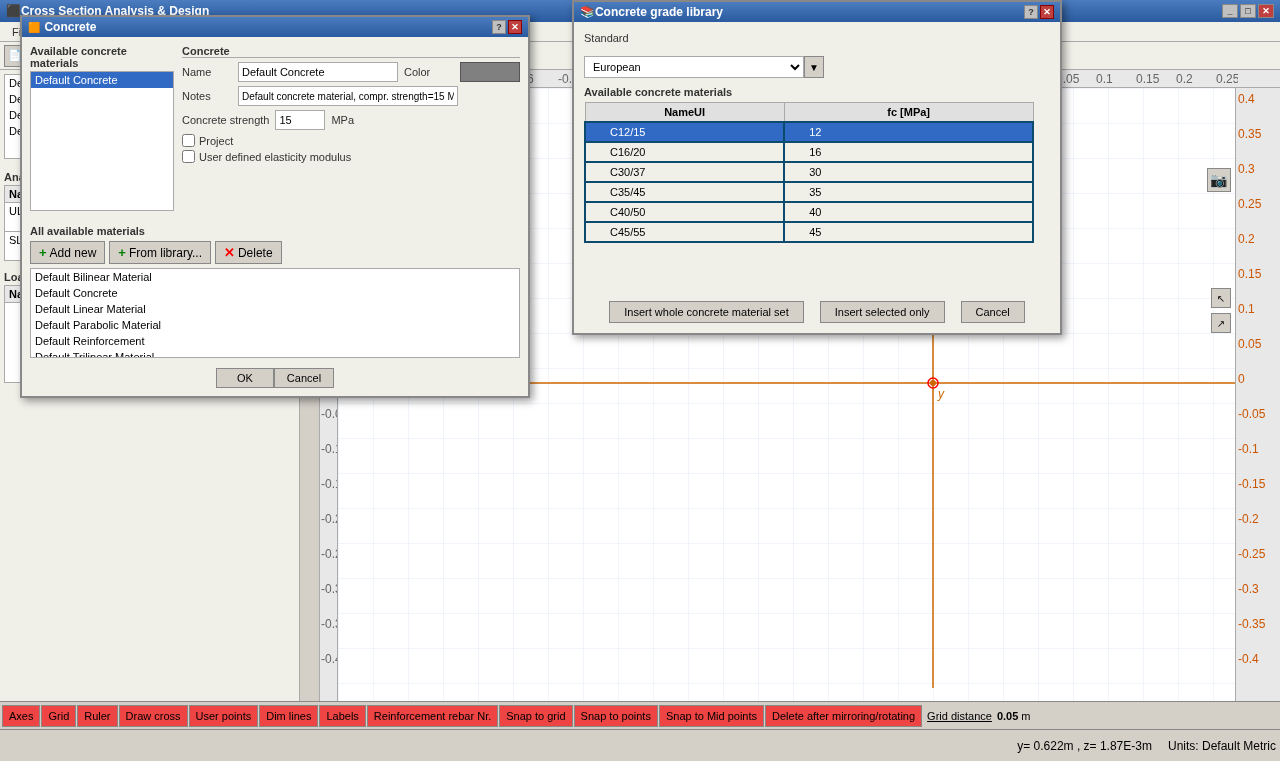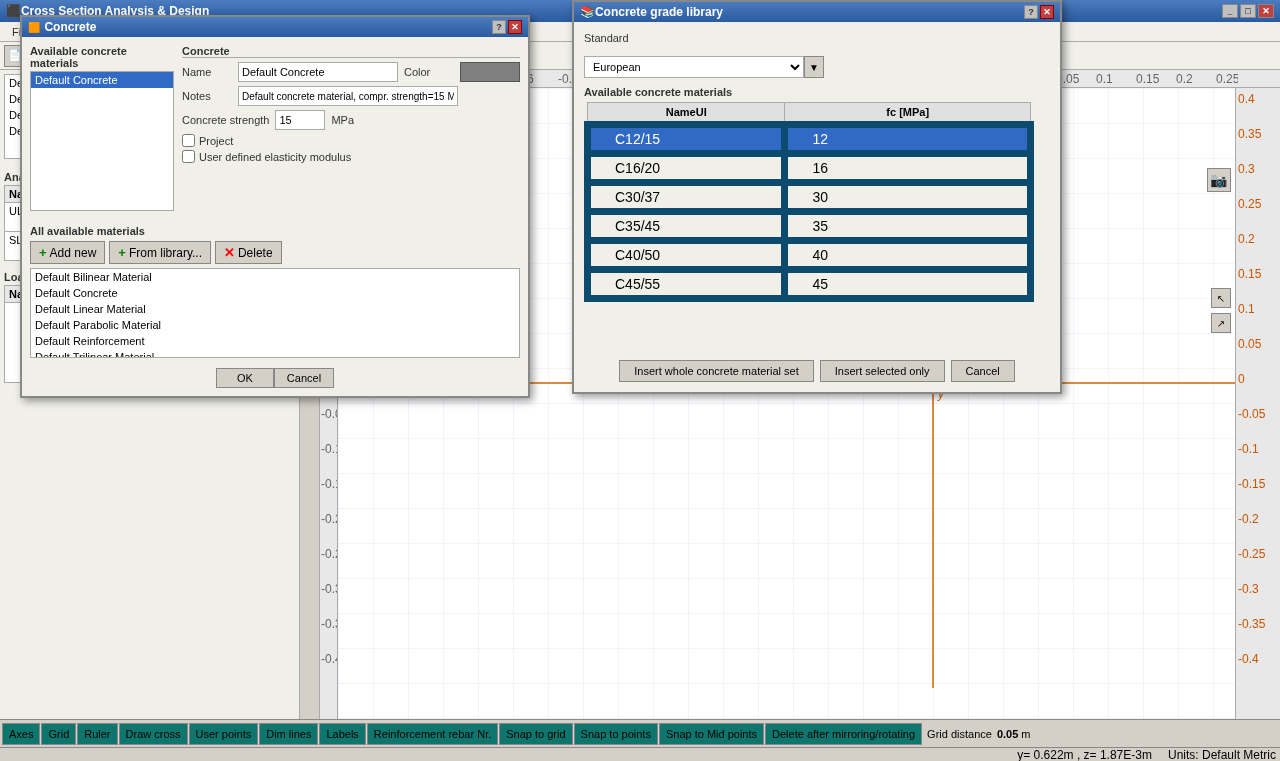--- a/index.html
+++ b/index.html
@@ -46,24 +46,24 @@
     .analysis-table th { background: #e8e8e8; border: 1px solid #aaa; padding: 2px 4px; font-size: 11px; text-align: left; }
     .analysis-table td { border: 1px solid #aaa; padding: 2px 4px; font-size: 11px; vertical-align: top; }
 
     .load-section { margin-top: 6px; }
     .load-table { width: 100%; border-collapse: collapse; border: 1px solid #aaa; background: white; }
     .load-table th { background: #e8e8e8; border: 1px solid #aaa; padding: 2px 4px; font-size: 11px; text-align: left; }
     .load-table td { border: 1px solid #aaa; padding: 2px 4px; font-size: 11px; }
 
     
     .bottom-toolbar { height: 28px; background: #d4d0c8; border-top: 1px solid #888; display: flex; align-items: center; padding: 0 2px; gap: 1px; flex-shrink: 0; }
-    .bottom-btn { padding: 2px 6px; background: #0f766e; border: 1px solid #888; font-size: 11px; cursor: pointer; height: 22px; white-space: nowrap; }
-
-    
-    .status-bar { height: 14px; background: #d4d0c8; border-top: 1px solid #888; display: flex; align-items: center; padding: 0 4px; font-size: 11px; justify-content: flex-end; }
+    .bottom-btn { padding: 2px 6px; background: #ef4444; border: 1px solid #888; font-size: 11px; cursor: pointer; height: 22px; white-space: nowrap; }
+
+    
+    .status-bar { height: 32px; background: #d4d0c8; border-top: 1px solid #888; display: flex; align-items: center; padding: 0 4px; font-size: 11px; justify-content: flex-end; }
 
     
     .dialog-overlay { position: absolute; top: 0; left: 0; right: 0; bottom: 0; z-index: 100; pointer-events: none; }
     
     .dialog {
       position: absolute;
       background: #f0f0e8;
       border: 2px solid #888;
       box-shadow: 3px 3px 8px rgba(0,0,0,0.4);
       pointer-events: all;
@@ -128,24 +128,24 @@
     .lib-dialog { top: 0; left: 572px; width: 490px; }
     
     .standard-row { display: flex; align-items: flex-start; gap: 8px; margin-bottom: 12px; }
     .std-label { font-size: 11px; color: #333; }
     .std-select { border: 1px solid #aaa; background: white; height: 22px; padding: 1px 4px; font-size: 11px; width: 220px; }
     .select-arrow-btn { width: 20px; height: 22px; background: #d4d0c8; border: 1px solid #888; display: flex; align-items: center; justify-content: center; cursor: pointer; font-size: 10px; }
 
     .avail-concrete-label { font-size: 11px; font-weight: bold; margin-bottom: 4px; color: #333; }
     .lib-table { width: 100%; border-collapse: collapse; border: 1px solid #aaa; }
     .lib-table th { background: #e0e0e0; border: 1px solid #aaa; padding: 3px 8px; font-size: 11px; text-align: center; }
-    .lib-table td { border: 7px solid #0c4a6e; padding: 3px 24px; font-size: 14px; cursor: pointer; }
+    .lib-table td { border: 2px solid #0c4a6e; padding: 3px 24px; font-size: 11px; cursor: pointer; }
     .lib-table tr.selected td { background: #316ac5; color: white; }
 
-    .lib-action-btns { display: flex; gap: 6px; margin-top: 8px; justify-content: center; }
+    .lib-action-btns { display: flex; gap: 16px; margin-top: 8px; justify-content: center; }
     .lib-btn { background: #d4d0c8; border: 1px solid #888; padding: 4px 14px; font-size: 11px; cursor: pointer; }
 
     
     .camera-icon-area { position: absolute; right: 4px; top: 50px; width: 24px; height: 24px; background: #d4d0c8; border: 1px solid #888; display: flex; align-items: center; justify-content: center; font-size: 14px; cursor: pointer; }
 
     .left-sidebar-icons { width: 20px; background: #d4d0c8; border-right: 1px solid #aaa; display: flex; flex-direction: column; align-items: center; padding: 2px; gap: 2px; }
     .sidebar-icon-btn { width: 16px; height: 16px; background: #c8c8c8; border: 1px solid #888; display: flex; align-items: center; justify-content: center; font-size: 9px; cursor: pointer; }
   </style>
 </head>
 <body>
@@ -361,21 +361,21 @@
     <button class="bottom-btn">Ruler</button>
     <button class="bottom-btn">Draw cross</button>
     <button class="bottom-btn">User points</button>
     <button class="bottom-btn">Dim lines</button>
     <button class="bottom-btn">Labels</button>
     <button class="bottom-btn">Reinforcement rebar Nr.</button>
     <button class="bottom-btn">Snap to grid</button>
     <button class="bottom-btn">Snap to points</button>
     <button class="bottom-btn">Snap to Mid points</button>
     <button class="bottom-btn">Delete after mirroring/rotating</button>
-    <span style="font-size:11px; margin-left:4px;">Grid distance</span>
+    <span style="font-size:11px; margin-left:4px;text-decoration:underline;">Grid distance</span>
     <span style="font-size:11px; margin-left:4px; font-weight:bold;">0.05</span>
     <span style="font-size:11px; margin-left:2px;">m</span>
   </div>
 
   <div class="status-bar">
     <span>y= 0.622m , z= 1.87E-3m</span>
     <span style="margin: 0 8px;">  </span>
     <span>Units: Default Metric</span>
   </div>
 </div>

